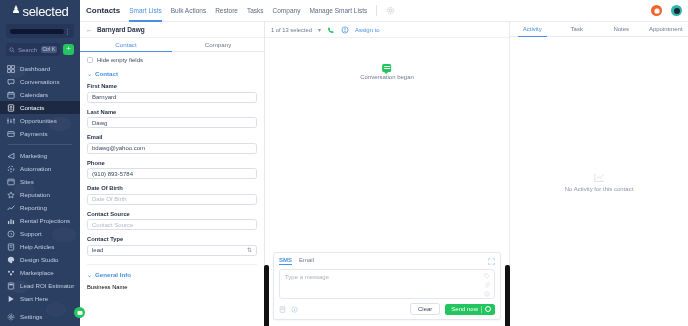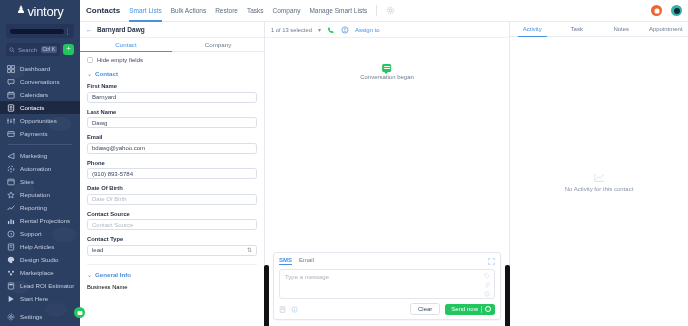--- a/index.html
+++ b/index.html
@@ -233,21 +233,21 @@
 </style>
 </head>
 <body>
 
 <div class="app">
 
   <aside class="sidebar">
 
     <div class="sb-logo">
       <span class="mark">♟</span>
-      <span class="wm">vintory</span>
+      <span class="wm">selected</span>
     </div>
 
     <div class="sb-acct">
       <span class="bar"></span>
       <span class="dots">⋮</span>
     </div>
 
     <div class="sb-search">
       <div class="box">
         <svg class="mag" viewBox="0 0 12 12">

